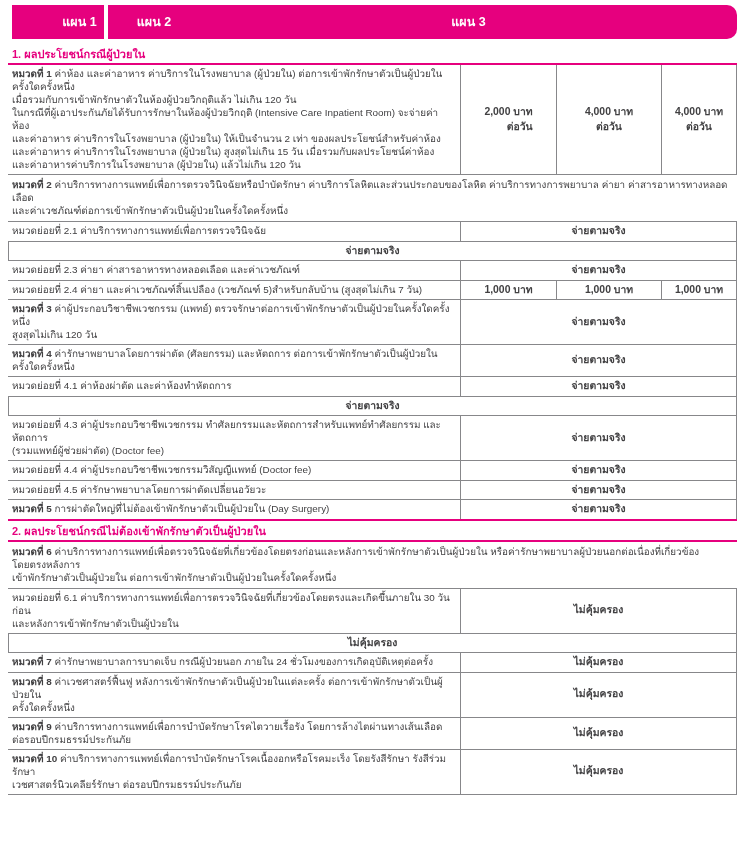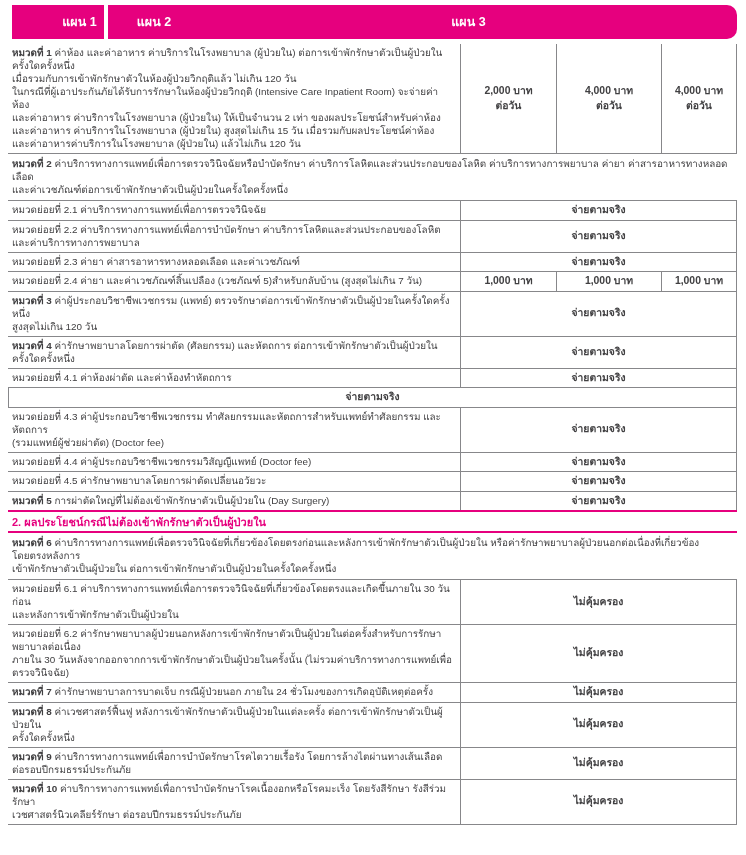--- a/index.html
+++ b/index.html
@@ -23,39 +23,40 @@
   .label { width: 452px; padding: 2px 8px 3px 4px; font-size: 9.9px; line-height: 13px;
            white-space: pre-line; }
   .label b { font-weight: bold; }
   .full .label { width: 100%; padding-top: 3px; padding-bottom: 4px; }
   .vals { flex: 1; display: flex; align-items: stretch; border-left: 1px solid #87878a;
           border-right: 1px solid #87878a; }
   .vcell { display: flex; flex-direction: column; align-items: center; justify-content: center;
            text-align: center; font-weight: bold; font-size: 10.4px; line-height: 14.5px;
            white-space: pre-line; padding: 2px 2px; }
   .merged { flex: 1; }
-  .c1 { width: 95px; }
+  .c1 { width: 95px; text-align: right; }
   .c2 { width: 105px; border-left: 1px solid #87878a; }
   .c3 { flex: 1; border-left: 1px solid #87878a; }
 
   
   .sec { font-weight: bold; color: var(--accent); font-size: 11px; line-height: 14px;
          padding: 3px 4px 2px 4px; border-bottom: 2px solid var(--accent); }
   .sec.top-accent { border-top: 2.5px solid var(--accent); }
 </style>
 </head>
 <body>
 
 <div class="wrap">
   <div class="bar">
     <div class="seg seg-p1">แผน 1</div>
     <div class="seg seg-p2">แผน 2</div>
     <div class="seg seg-p3">แผน 3</div>
   </div>
   <div class="tbl">
+      <div class="sec">1. ผลประโยชน์กรณีผู้ป่วยใน</div>
       <div class="row">
         <div class="label"><b>หมวดที่ 1</b> ค่าห้อง และค่าอาหาร ค่าบริการในโรงพยาบาล (ผู้ป่วยใน) ต่อการเข้าพักรักษาตัวเป็นผู้ป่วยในครั้งใดครั้งหนึ่ง
 เมื่อรวมกับการเข้าพักรักษาตัวในห้องผู้ป่วยวิกฤติแล้ว ไม่เกิน 120 วัน
 ในกรณีที่ผู้เอาประกันภัยได้รับการรักษาในห้องผู้ป่วยวิกฤติ (Intensive Care Inpatient Room) จะจ่ายค่าห้อง
 และค่าอาหาร ค่าบริการในโรงพยาบาล (ผู้ป่วยใน) ให้เป็นจำนวน 2 เท่า ของผลประโยชน์สำหรับค่าห้อง
 และค่าอาหาร ค่าบริการในโรงพยาบาล (ผู้ป่วยใน) สูงสุดไม่เกิน 15 วัน เมื่อรวมกับผลประโยชน์ค่าห้อง
 และค่าอาหารค่าบริการในโรงพยาบาล (ผู้ป่วยใน) แล้วไม่เกิน 120 วัน</div>
         <div class="vals">
           <div class="vcell c1">2,000 บาท
 ต่อวัน</div>
@@ -69,22 +70,20 @@
         <div class="label"><b>หมวดที่ 2</b> ค่าบริการทางการแพทย์เพื่อการตรวจวินิจฉัยหรือบำบัดรักษา ค่าบริการโลหิตและส่วนประกอบของโลหิต ค่าบริการทางการพยาบาล ค่ายา ค่าสารอาหารทางหลอดเลือด
 และค่าเวชภัณฑ์ต่อการเข้าพักรักษาตัวเป็นผู้ป่วยในครั้งใดครั้งหนึ่ง</div>
       </div>
       <div class="row">
         <div class="label">หมวดย่อยที่ 2.1 ค่าบริการทางการแพทย์เพื่อการตรวจวินิจฉัย</div>
         <div class="vals">
           <div class="vcell merged">จ่ายตามจริง</div>
         </div>
       </div>
       <div class="row">
-        <div class="label">หมวดย่อยที่ 2.2 ค่าบริการทางการแพทย์เพื่อการบำบัดรักษา ค่าบริการโลหิตและส่วนประกอบของโลหิต
-และค่าบริการทางการพยาบาล</div>
         <div class="vals">
           <div class="vcell merged">จ่ายตามจริง</div>
         </div>
       </div>
       <div class="row">
         <div class="label">หมวดย่อยที่ 2.3 ค่ายา ค่าสารอาหารทางหลอดเลือด และค่าเวชภัณฑ์</div>
         <div class="vals">
           <div class="vcell merged">จ่ายตามจริง</div>
         </div>
       </div>
@@ -151,22 +150,20 @@
 เข้าพักรักษาตัวเป็นผู้ป่วยใน ต่อการเข้าพักรักษาตัวเป็นผู้ป่วยในครั้งใดครั้งหนึ่ง</div>
       </div>
       <div class="row">
         <div class="label">หมวดย่อยที่ 6.1 ค่าบริการทางการแพทย์เพื่อการตรวจวินิจฉัยที่เกี่ยวข้องโดยตรงและเกิดขึ้นภายใน 30 วันก่อน
 และหลังการเข้าพักรักษาตัวเป็นผู้ป่วยใน</div>
         <div class="vals">
           <div class="vcell merged">ไม่คุ้มครอง</div>
         </div>
       </div>
       <div class="row">
-        <div class="label">หมวดย่อยที่ 6.2 ค่ารักษาพยาบาลผู้ป่วยนอกหลังการเข้าพักรักษาตัวเป็นผู้ป่วยในต่อครั้งสำหรับการรักษาพยาบาลต่อเนื่อง
-ภายใน 30 วันหลังจากออกจากการเข้าพักรักษาตัวเป็นผู้ป่วยในครั้งนั้น (ไม่รวมค่าบริการทางการแพทย์เพื่อตรวจวินิจฉัย)</div>
         <div class="vals">
           <div class="vcell merged">ไม่คุ้มครอง</div>
         </div>
       </div>
       <div class="row">
         <div class="label"><b>หมวดที่ 7</b> ค่ารักษาพยาบาลการบาดเจ็บ กรณีผู้ป่วยนอก ภายใน 24 ชั่วโมงของการเกิดอุบัติเหตุต่อครั้ง</div>
         <div class="vals">
           <div class="vcell merged">ไม่คุ้มครอง</div>
         </div>
       </div>

